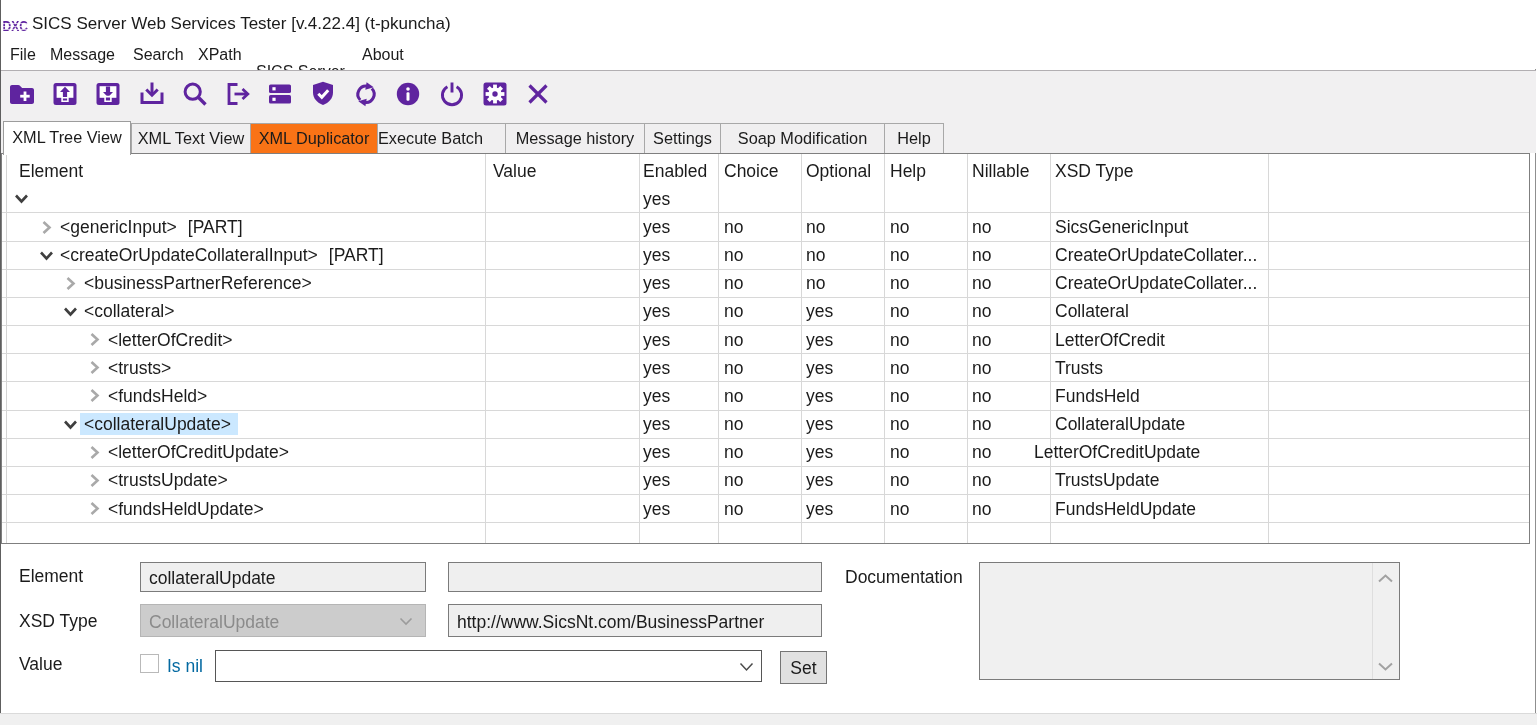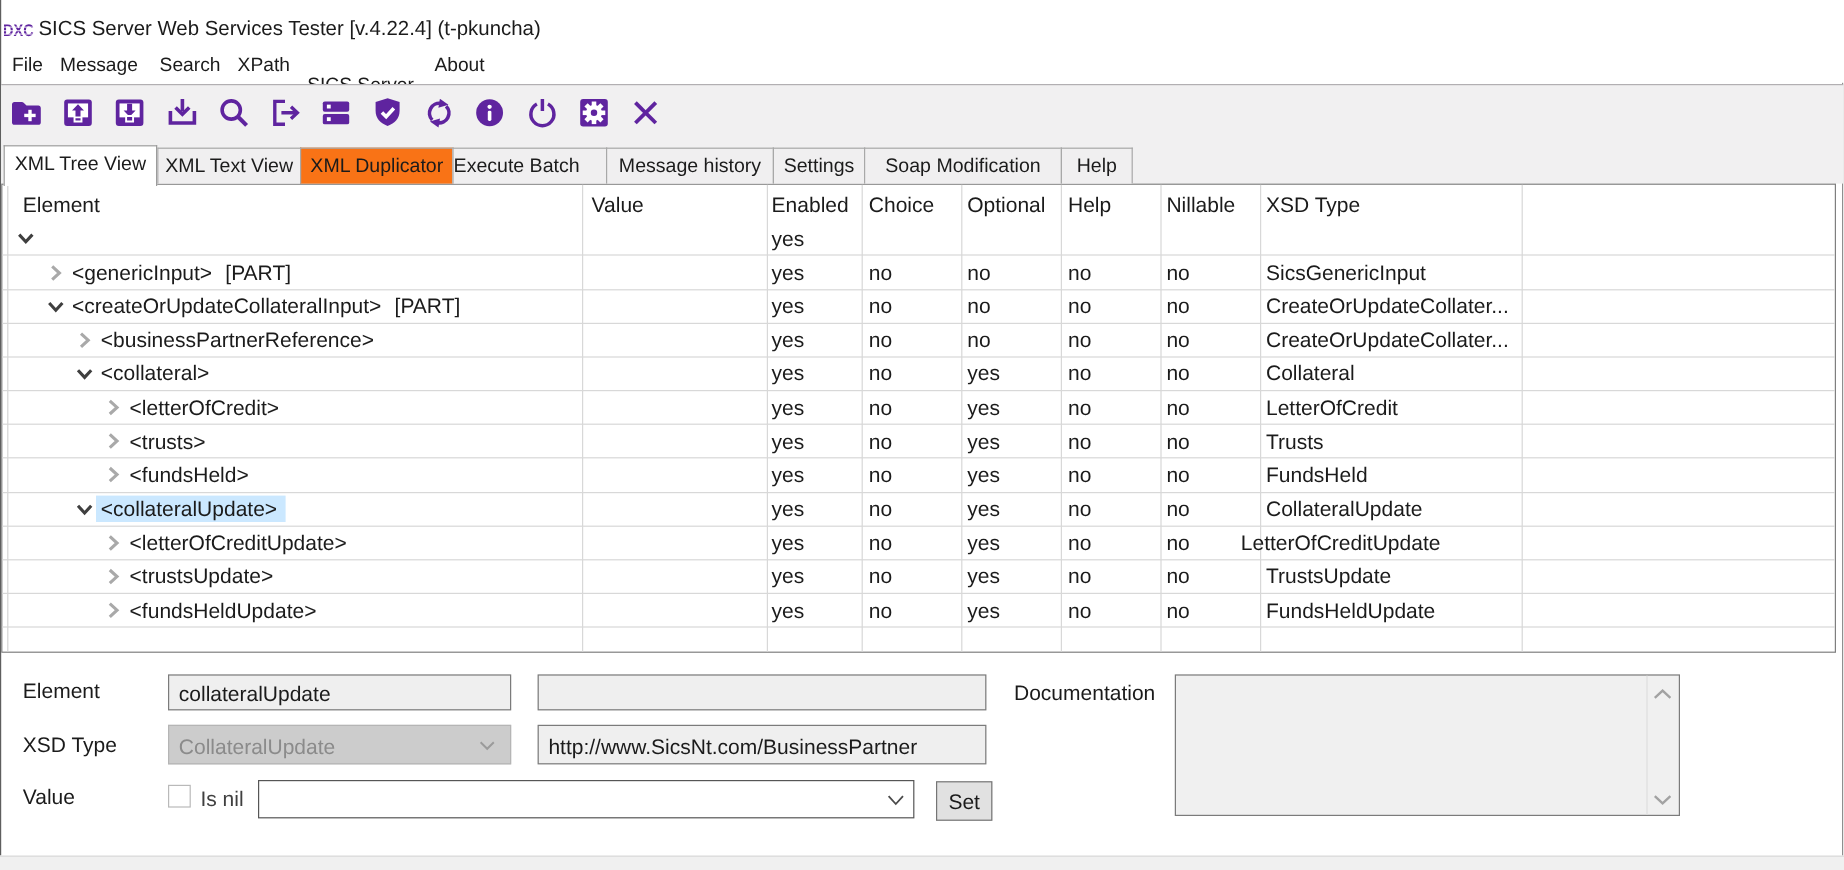--- a/index.html
+++ b/index.html
@@ -286,21 +286,21 @@
 <div style="position:absolute;left:140px;top:604px;width:286px;height:33px;background:#cccccc;border:1px solid #b5b5b5;box-sizing:border-box;">
     <div class="ct" style="left:8px;top:6px;color:#8b8b8b;">CollateralUpdate</div>
     <div style="position:absolute;right:12px;top:12px;line-height:0;"><svg width="14" height="9" viewBox="0 0 14 9" style="">
         <path d="M1.5 1.5 L7 7 L12.5 1.5" fill="none" stroke="#9b9b9b" stroke-width="1.6"></path>
       </svg></div>
   </div>
 <div style="position:absolute;left:448px;top:604px;width:374px;height:33px;background:#efefef;border:1px solid #7b7b7b;box-sizing:border-box;">
     <div class="ct" style="left:8px;top:6px;">http://www.SicsNt.com/BusinessPartner</div>
   </div>
 <div style="position:absolute;left:140px;top:654px;width:19px;height:19px;background:#fff;border:1px solid #b9b9b9;box-sizing:border-box;"></div>
-<div class="ct" style="left:167px;top:655px;color:#404040;">Is nil</div>
+<div class="ct" style="left:167px;top:655px;color:#0369a1;">Is nil</div>
 <div style="position:absolute;left:215px;top:650px;width:547px;height:32px;background:#fff;border:1px solid #565656;box-sizing:border-box;">
     <div style="position:absolute;right:7px;top:11px;line-height:0;"><svg width="15" height="10" viewBox="0 0 15 10" style="">
         <path d="M1.5 1.5 L7.5 8 L13.5 1.5" fill="none" stroke="#4a4a4a" stroke-width="1.5"></path>
       </svg></div>
   </div>
 <div style="position:absolute;left:780px;top:651px;width:47px;height:33px;background:#e1e1e1;border:1px solid #757575;box-sizing:border-box;">
     <div class="ct" style="left:0;right:0;top:5px;text-align:center;">Set</div>
   </div>
 <div style="position:absolute;left:979px;top:562px;width:421px;height:118px;background:#f0f0f0;border:1px solid #7b7b7b;box-sizing:border-box;">
     <div style="position:absolute;right:26px;top:0;width:1px;height:100%;background:#dedede;"></div>

